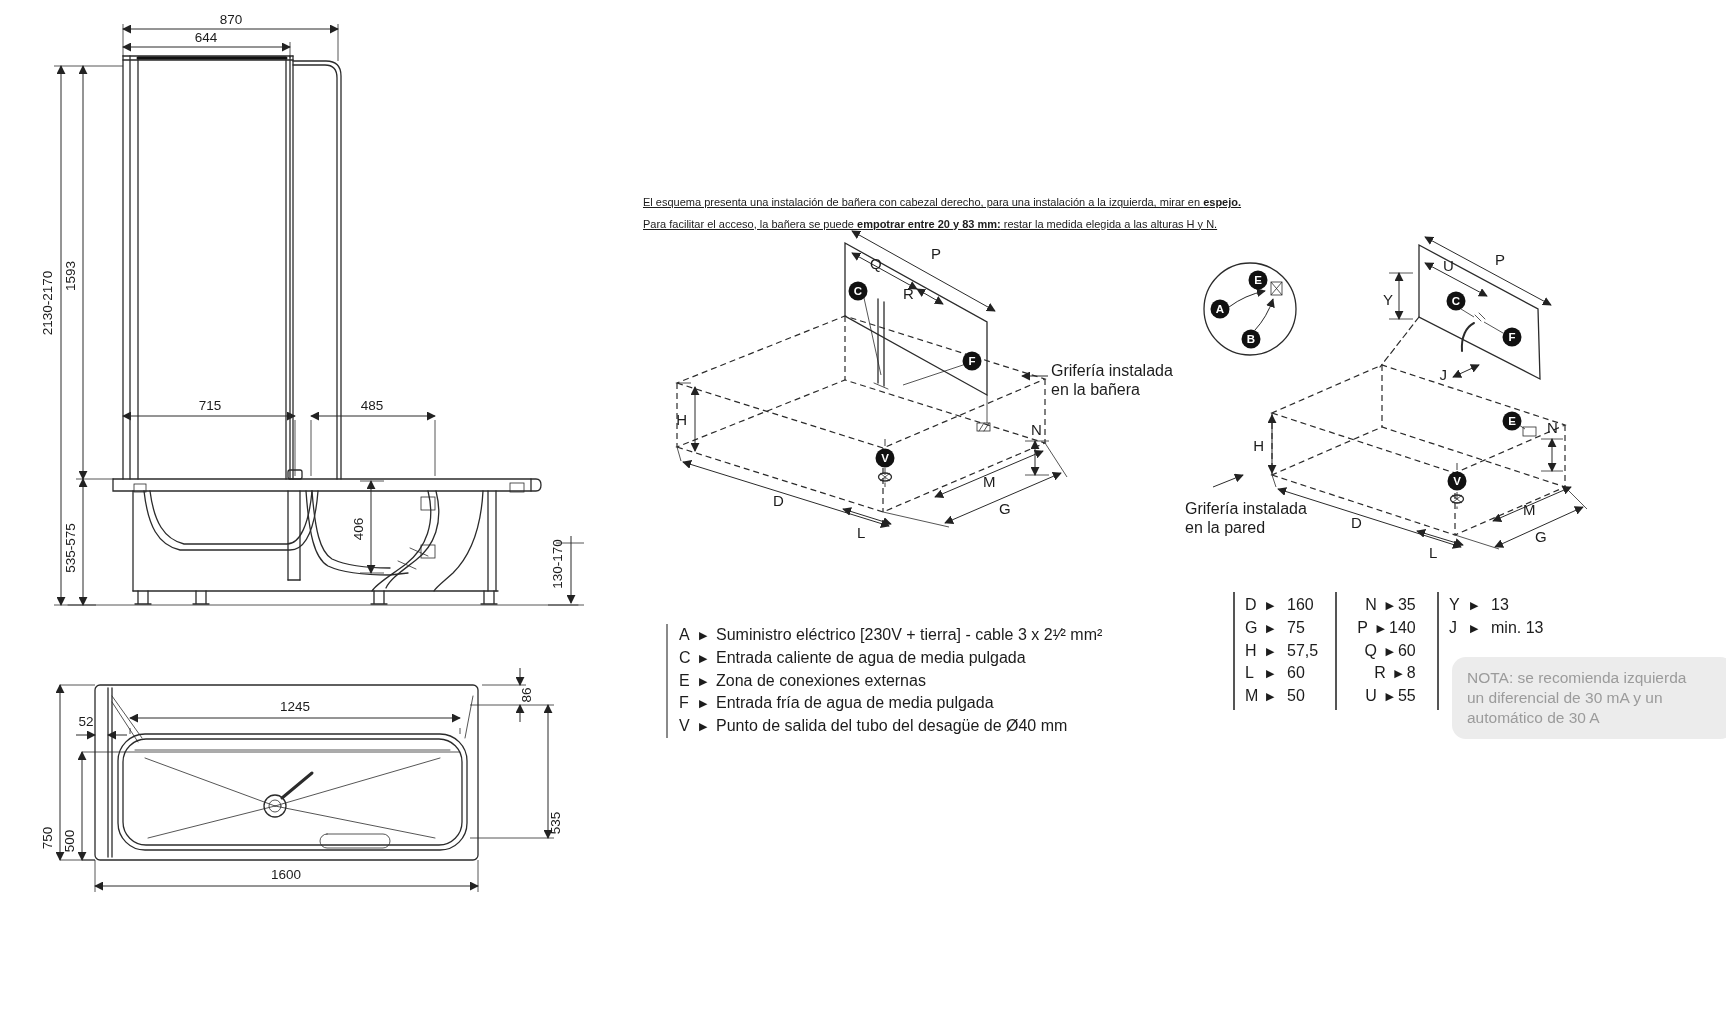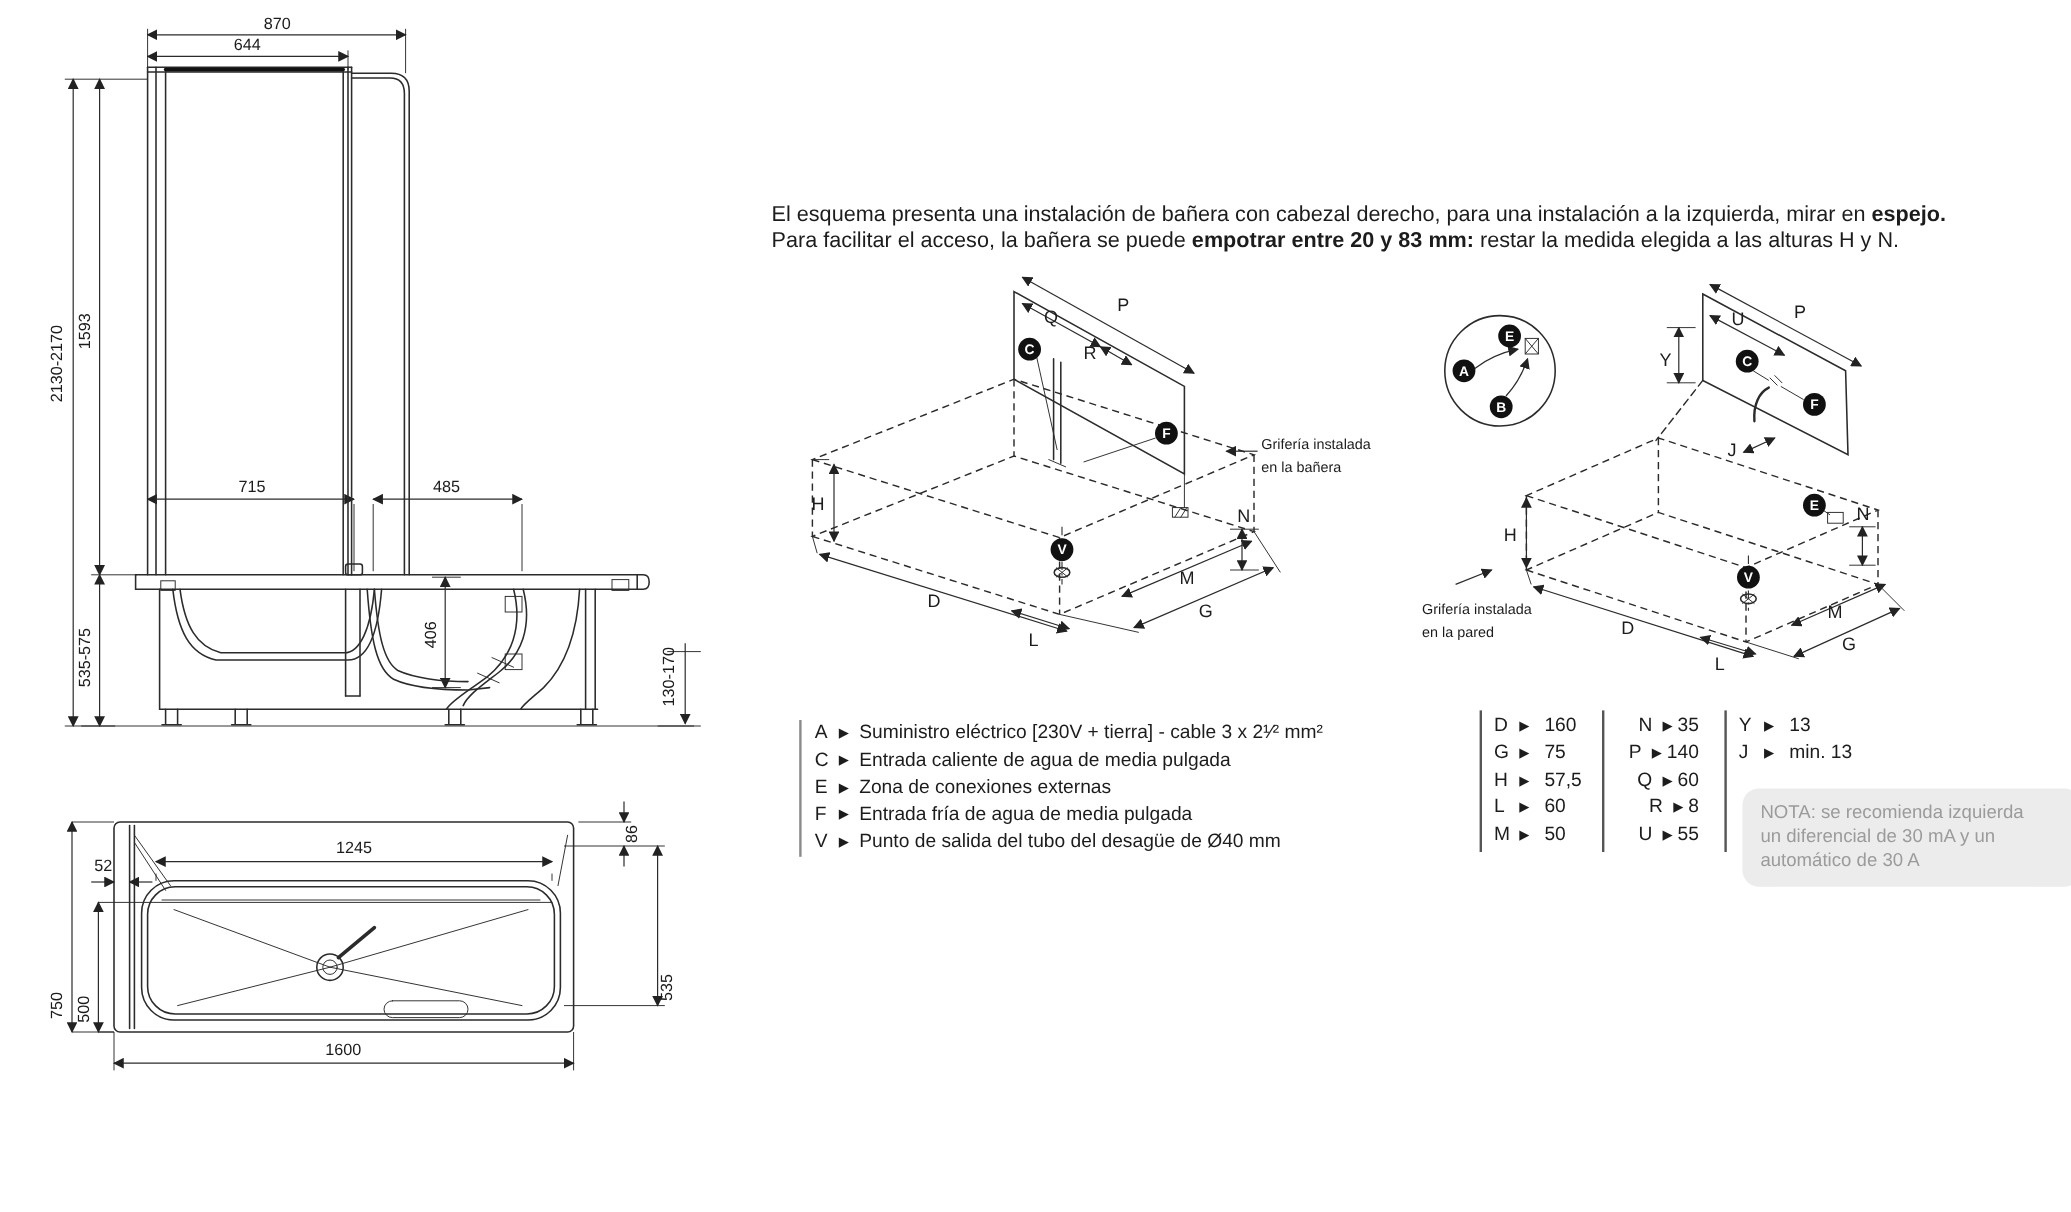--- a/index.html
+++ b/index.html
@@ -1,36 +1,36 @@
 <!DOCTYPE html>
 <html><head>
 <meta charset="utf-8">
 <style>
   html,body{margin:0;padding:0;}
   body{width:1726px;height:1010px;position:relative;background:#ffffff;
        font-family:"Liberation Sans", sans-serif;color:#1c1c1c;overflow:hidden;}
   .abs{position:absolute;}
   
-  #intro{left:643px;top:168px;width:1040px;font-size:18px;line-height:21.5px;}
+  #intro{left:643px;top:192px;width:1040px;font-size:11px;line-height:21.5px;text-decoration:underline;}
   #intro b{font-weight:bold;}
   
-  #legend{left:666px;top:600px;border-left:2px solid #8a8a8a;padding-left:11px;}
+  #legend{left:666px;top:624px;border-left:2px solid #8a8a8a;padding-left:11px;}
   .lg-row{font-size:16px;line-height:21.8px;white-space:nowrap;}
   .lg-key{display:inline-block;width:20px;}
   .blt{display:inline-block;width:17px;font-size:11px;vertical-align:1px;}
   
   .tcol{position:absolute;top:594px;font-size:16px;line-height:21.8px;white-space:nowrap;}
   .vrule{position:absolute;top:592px;height:118px;width:0;border-left:2px solid #555;}
   .t-key{display:inline-block;width:21px;}
   .t-val{display:inline-block;margin-left:4px;}
   
   #note{left:1452px;top:657px;width:252px;background:#ececec;border-radius:14px;
         padding:11px 15px;font-size:15.5px;line-height:20px;color:#9b9b9b;}
   
-  .ann{font-size:12px;line-height:19px;white-space:nowrap;}
+  .ann{font-size:16px;line-height:19px;white-space:nowrap;}
   #ann1{left:1051px;top:361px;}
   #ann2{left:1185px;top:499px;}
   
   svg{position:absolute;overflow:visible;}
   svg text{font-family:"Liberation Sans",sans-serif;font-size:13.5px;fill:#1c1c1c;}
   text.big{font-size:15px;}
   .st{stroke:#2b2b2b;stroke-width:1.3;fill:none;stroke-linecap:round;}
   .th{stroke:#2b2b2b;stroke-width:0.8;fill:none;}
   .dim,.de{stroke:#2b2b2b;stroke-width:1;fill:none;}
   .dsh{stroke:#2b2b2b;stroke-width:1.2;fill:none;stroke-dasharray:6 4;}

